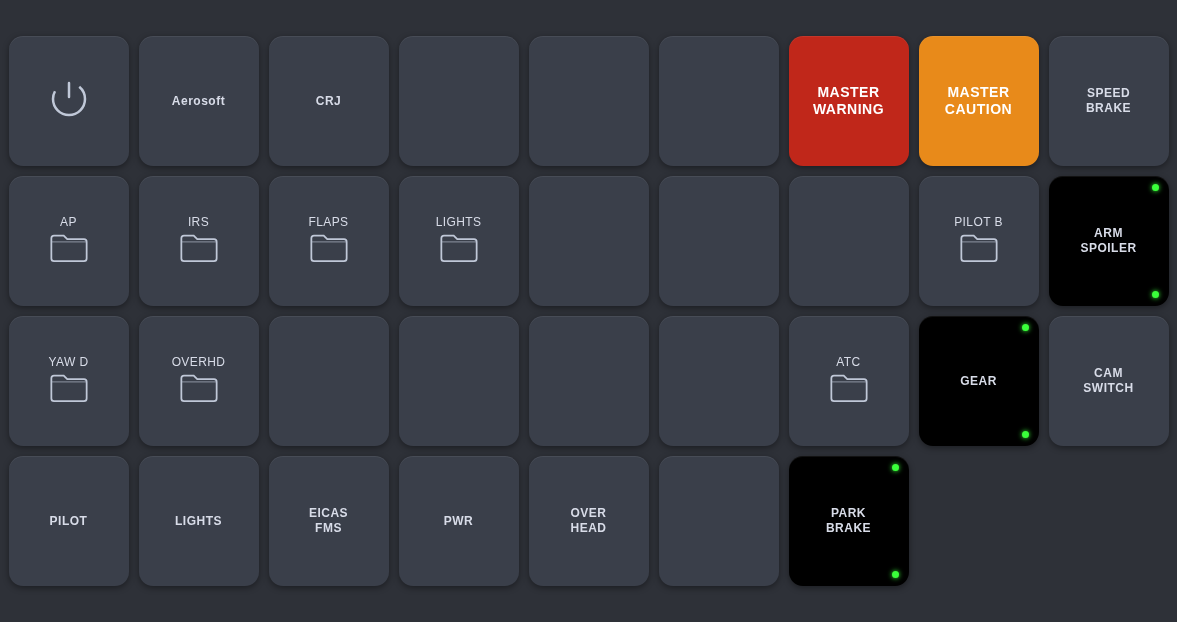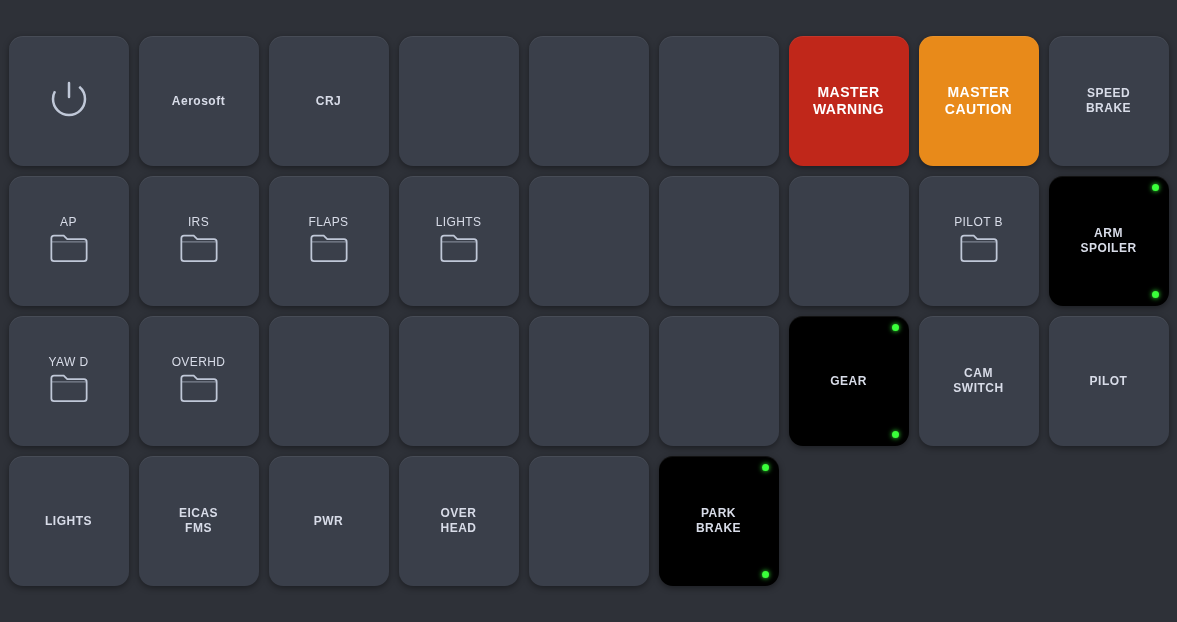--- a/index.html
+++ b/index.html
@@ -204,20 +204,27 @@
       <div class="btn-label-top">OVERHD</div>
       <span><svg class="folder-icon" viewBox="0 0 44 34" fill="none" xmlns="http://www.w3.org/2000/svg">
   <path d="M2 6 Q2 3 5 3 L16 3 L20 7 L39 7 Q42 7 42 10 L42 29 Q42 32 39 32 L5 32 Q2 32 2 29 Z" stroke="#c0c8d8" stroke-width="2" fill="none"></path>
   <path d="M2 10 L42 10" stroke="#c0c8d8" stroke-width="1.5" opacity="0.5"></path>
 </svg></span>
     </div>
     <div class="btn empty"></div>
     <div class="btn empty"></div>
     <div class="btn empty"></div>
     <div class="btn empty"></div>
+    <div class="btn">
+      <div class="btn-label-top">ATC</div>
+      <span><svg class="folder-icon" viewBox="0 0 44 34" fill="none" xmlns="http://www.w3.org/2000/svg">
+  <path d="M2 6 Q2 3 5 3 L16 3 L20 7 L39 7 Q42 7 42 10 L42 29 Q42 32 39 32 L5 32 Q2 32 2 29 Z" stroke="#c0c8d8" stroke-width="2" fill="none"></path>
+  <path d="M2 10 L42 10" stroke="#c0c8d8" stroke-width="1.5" opacity="0.5"></path>
+</svg></span>
+    </div>
     <div class="btn special">
       <div class="led-top"></div>
       <div class="led-bottom"></div>
       <div class="btn-label">GEAR</div>
     </div>
     <div class="btn">
       <div class="btn-label">CAM<br>SWITCH</div>
     </div>
     <div class="btn">
       <div class="btn-label">PILOT</div>

